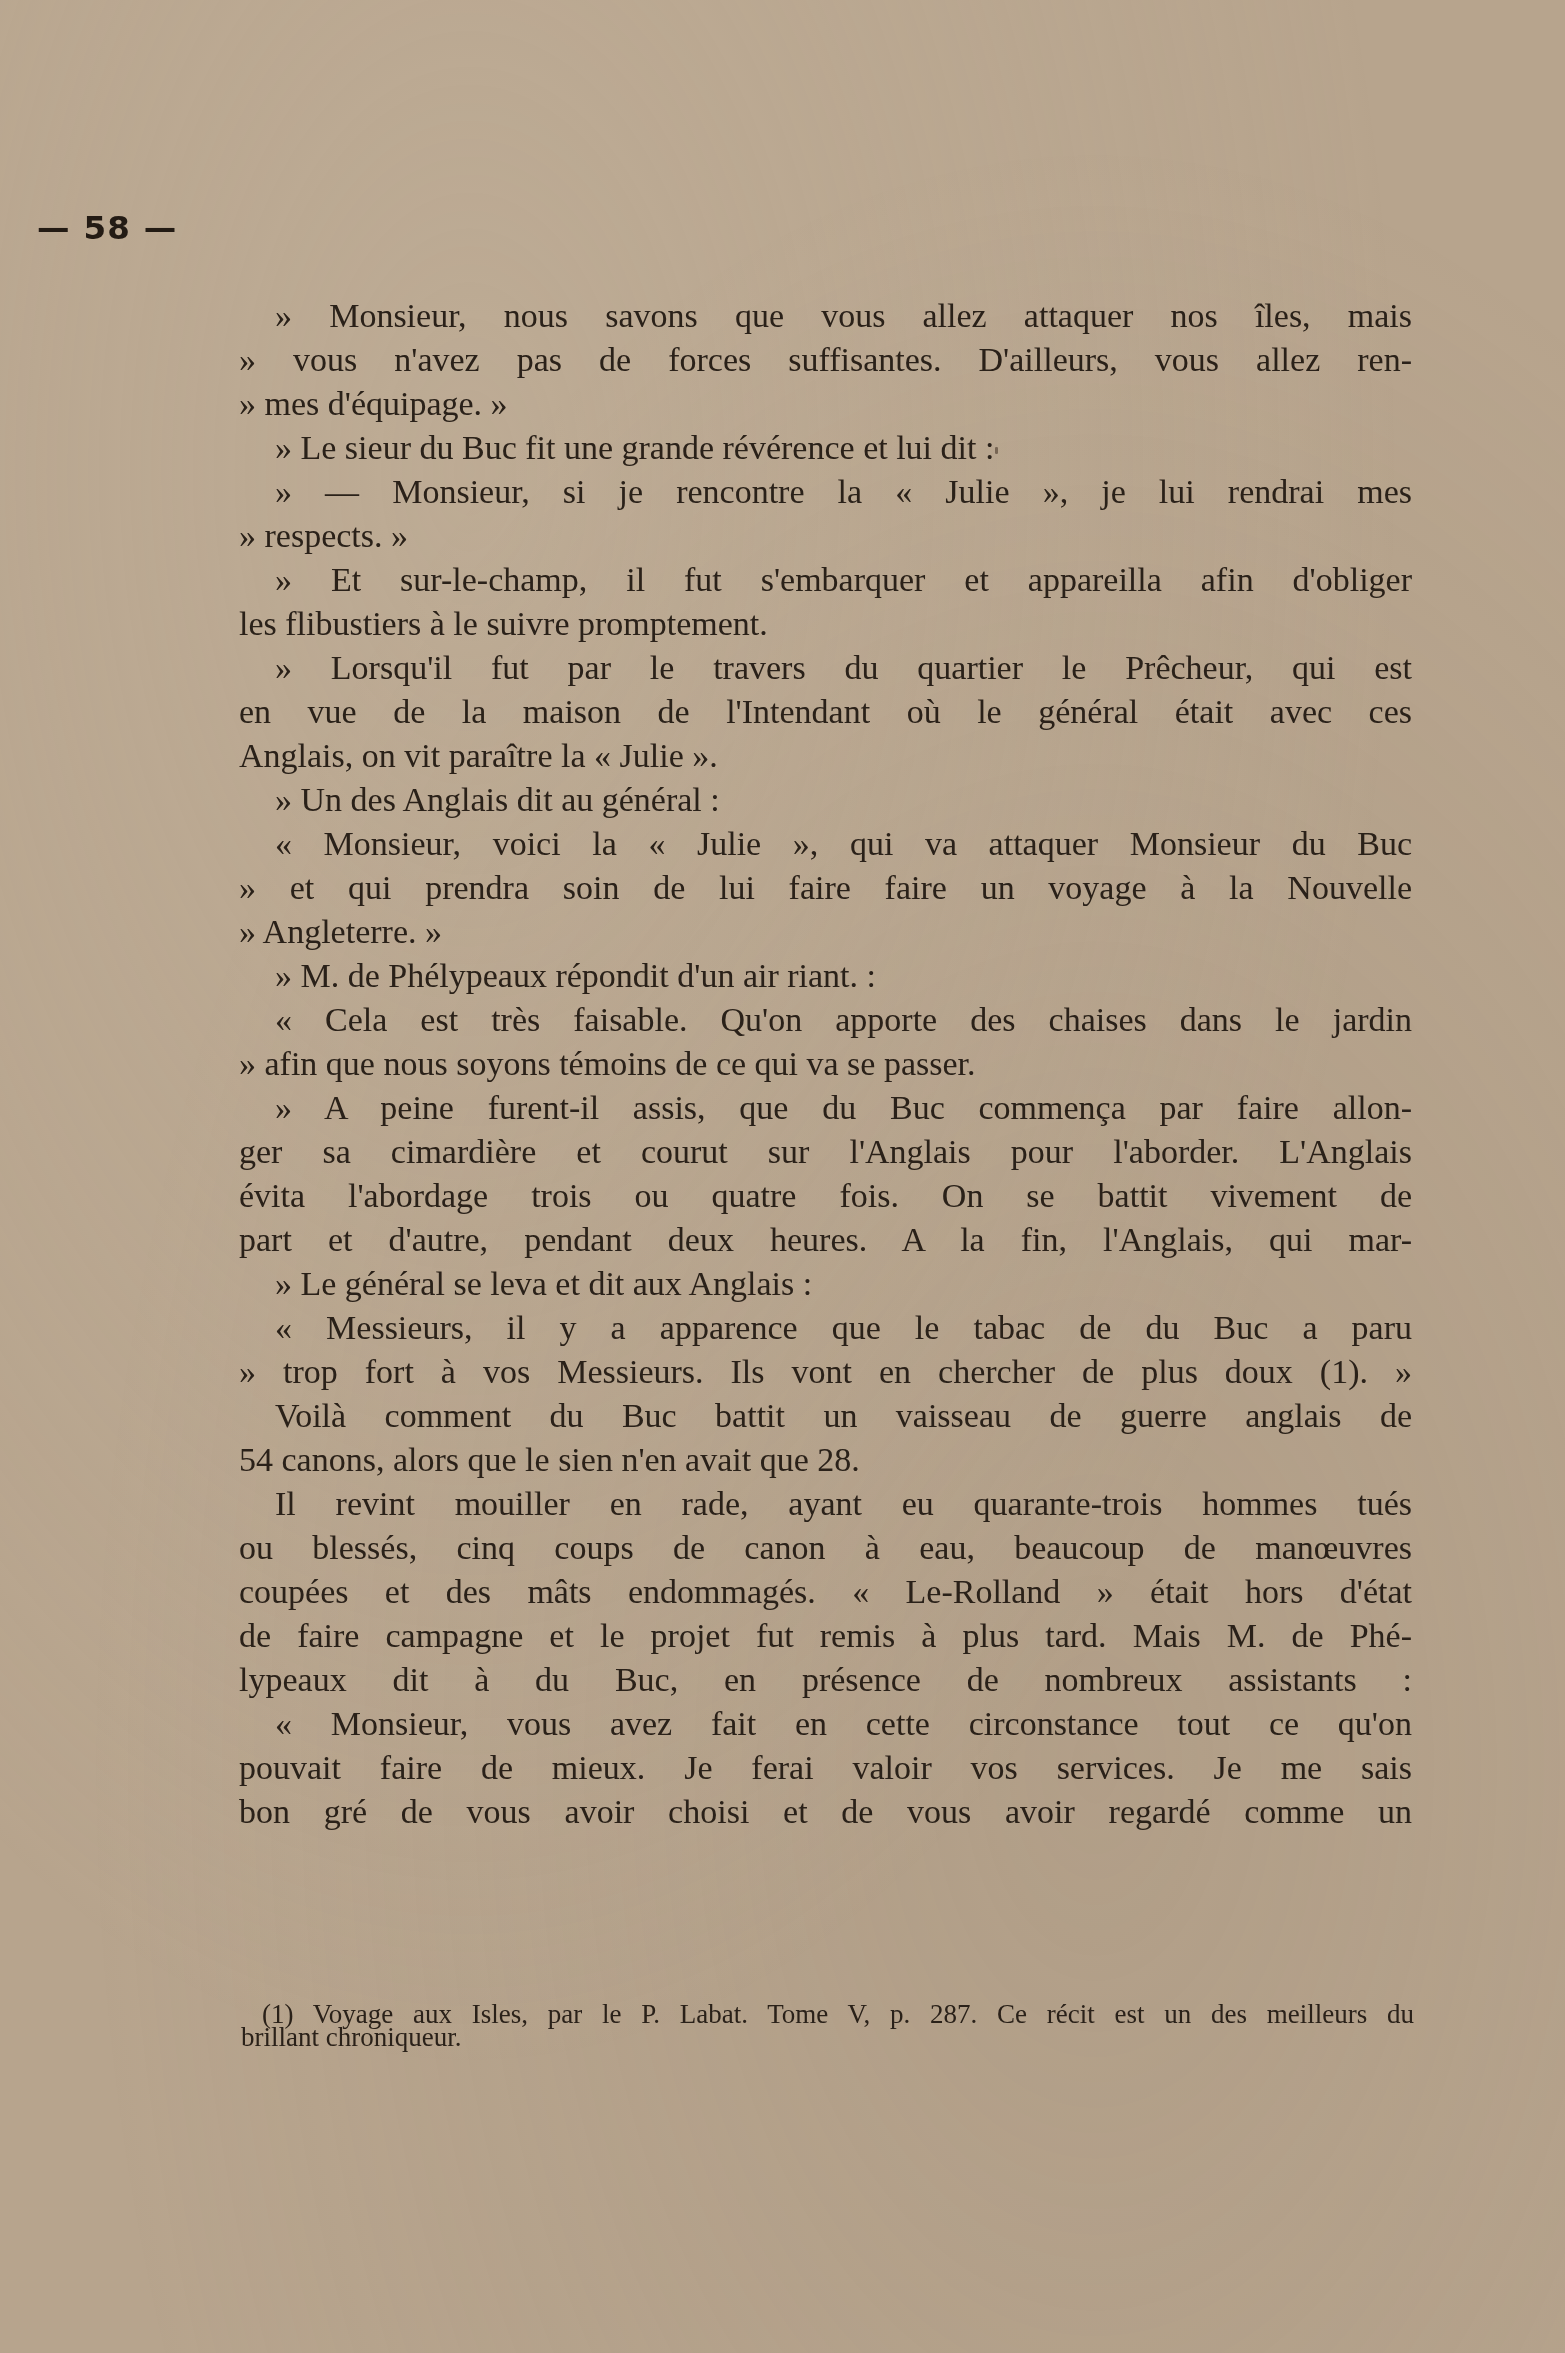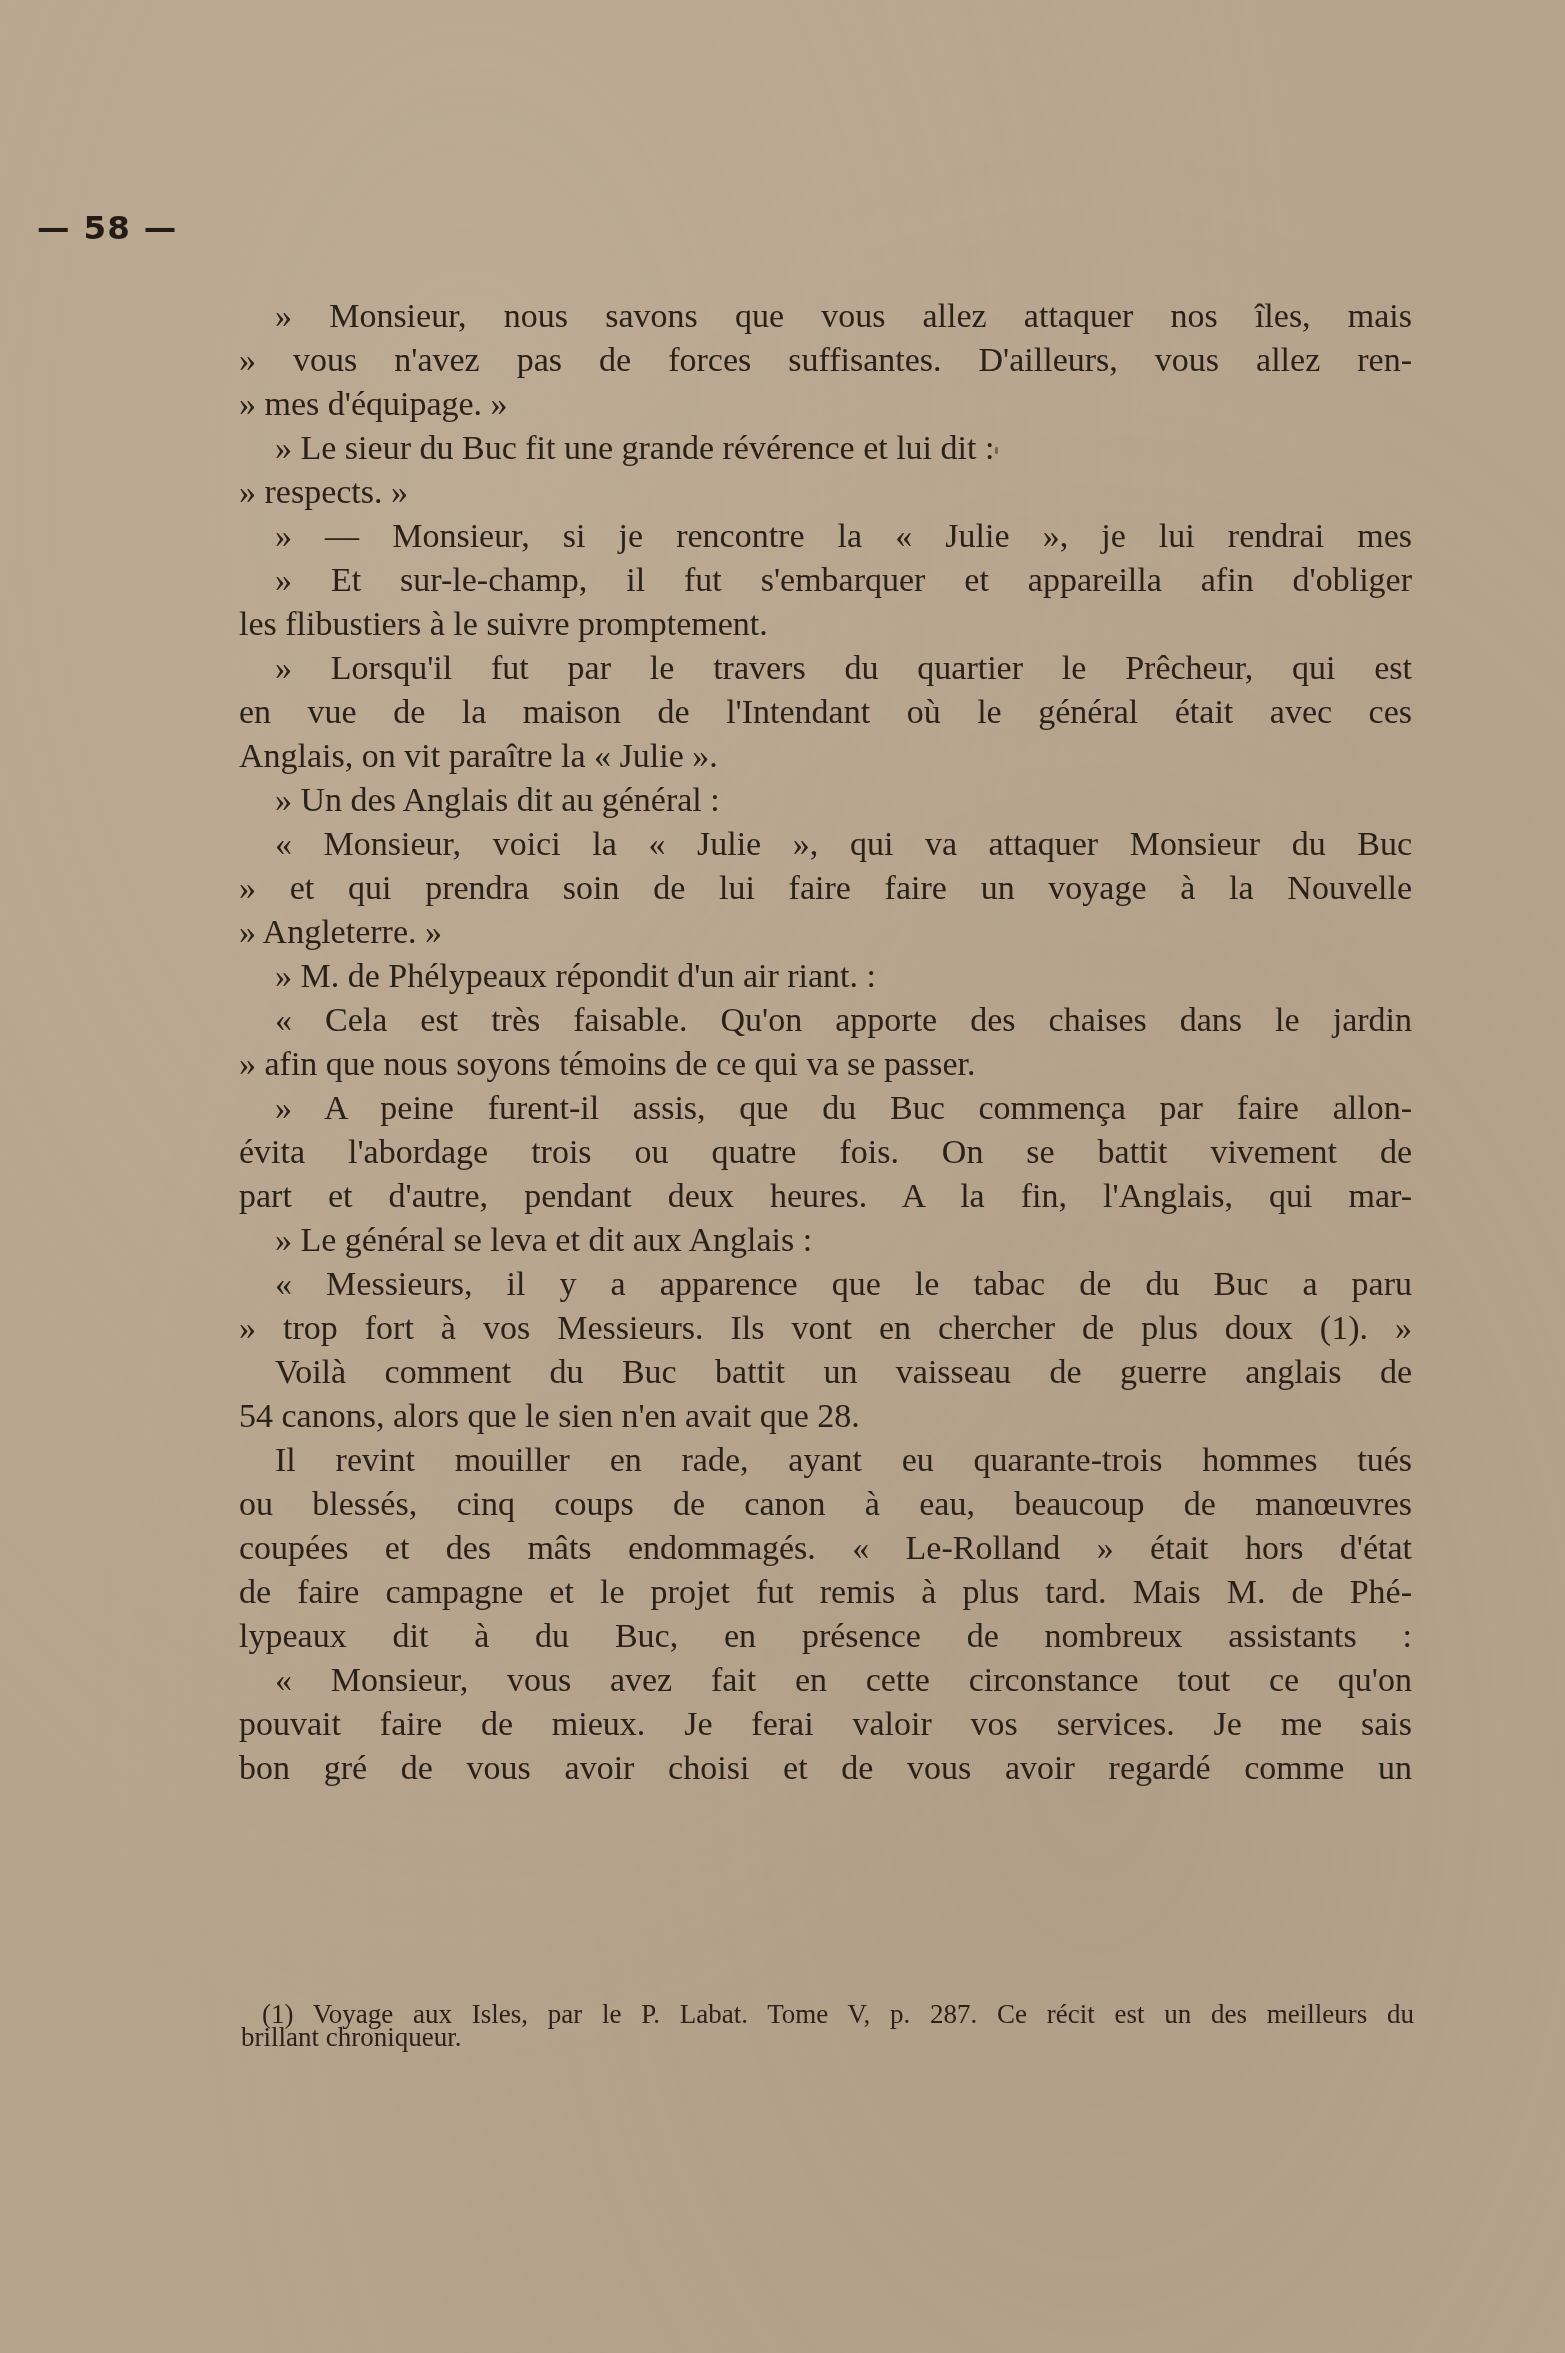--- a/index.html
+++ b/index.html
@@ -84,35 +84,36 @@
 
 <div>
   <div class="page-number">— 58 —</div>
 
   <div class="body-text">
 
     <span class="line indent">» Monsieur, nous savons que vous allez attaquer nos îles, mais</span>
     <span class="line">» vous n'avez pas de forces suffisantes. D'ailleurs, vous allez ren-</span>
     <span class="line last">» mes d'équipage. »</span>
     <span class="line indent last">» Le sieur du Buc fit une grande révérence et lui dit :</span>
+    <span class="line indent">» — Monsieur, si je rencontre la « Julie », je lui rendrai mes</span>
     <span class="line last">» respects. »</span>
-    <span class="line indent">» — Monsieur, si je rencontre la « Julie », je lui rendrai mes</span>
     <span class="line indent">» Et sur-le-champ, il fut s'embarquer et appareilla afin d'obliger</span>
     <span class="line last">les flibustiers à le suivre promptement.</span>
     <span class="line indent">» Lorsqu'il fut par le travers du quartier le Prêcheur, qui est</span>
     <span class="line">en vue de la maison de l'Intendant où le général était avec ces</span>
     <span class="line last">Anglais, on vit paraître la « Julie ».</span>
     <span class="line indent last">» Un des Anglais dit au général :</span>
     <span class="line indent">« Monsieur, voici la « Julie », qui va attaquer Monsieur du Buc</span>
     <span class="line">» et qui prendra soin de lui faire faire un voyage à la Nouvelle</span>
     <span class="line last">» Angleterre. »</span>
     <span class="line indent last">» M. de Phélypeaux répondit d'un air riant. :</span>
     <span class="line indent">« Cela est très faisable. Qu'on apporte des chaises dans le jardin</span>
     <span class="line last">» afin que nous soyons témoins de ce qui va se passer.</span>
     <span class="line indent">» A peine furent-il assis, que du Buc commença par faire allon-</span>
+    <span class="line">ger sa cimardière et courut sur l'Anglais pour l'aborder. L'Anglais</span>
     <span class="line">évita l'abordage trois ou quatre fois. On se battit vivement de</span>
     <span class="line">part et d'autre, pendant deux heures. A la fin, l'Anglais, qui mar-</span>
     <span class="line indent last">» Le général se leva et dit aux Anglais :</span>
     <span class="line indent">« Messieurs, il y a apparence que le tabac de du Buc a paru</span>
     <span class="line">» trop fort à vos Messieurs. Ils vont en chercher de plus doux (1). »</span>
     <span class="line indent">Voilà comment du Buc battit un vaisseau de guerre anglais de</span>
     <span class="line last">54 canons, alors que le sien n'en avait que 28.</span>
     <span class="line indent">Il revint mouiller en rade, ayant eu quarante-trois hommes tués</span>
     <span class="line">ou blessés, cinq coups de canon à eau, beaucoup de manœuvres</span>
     <span class="line">coupées et des mâts endommagés. « Le-Rolland » était hors d'état</span>

